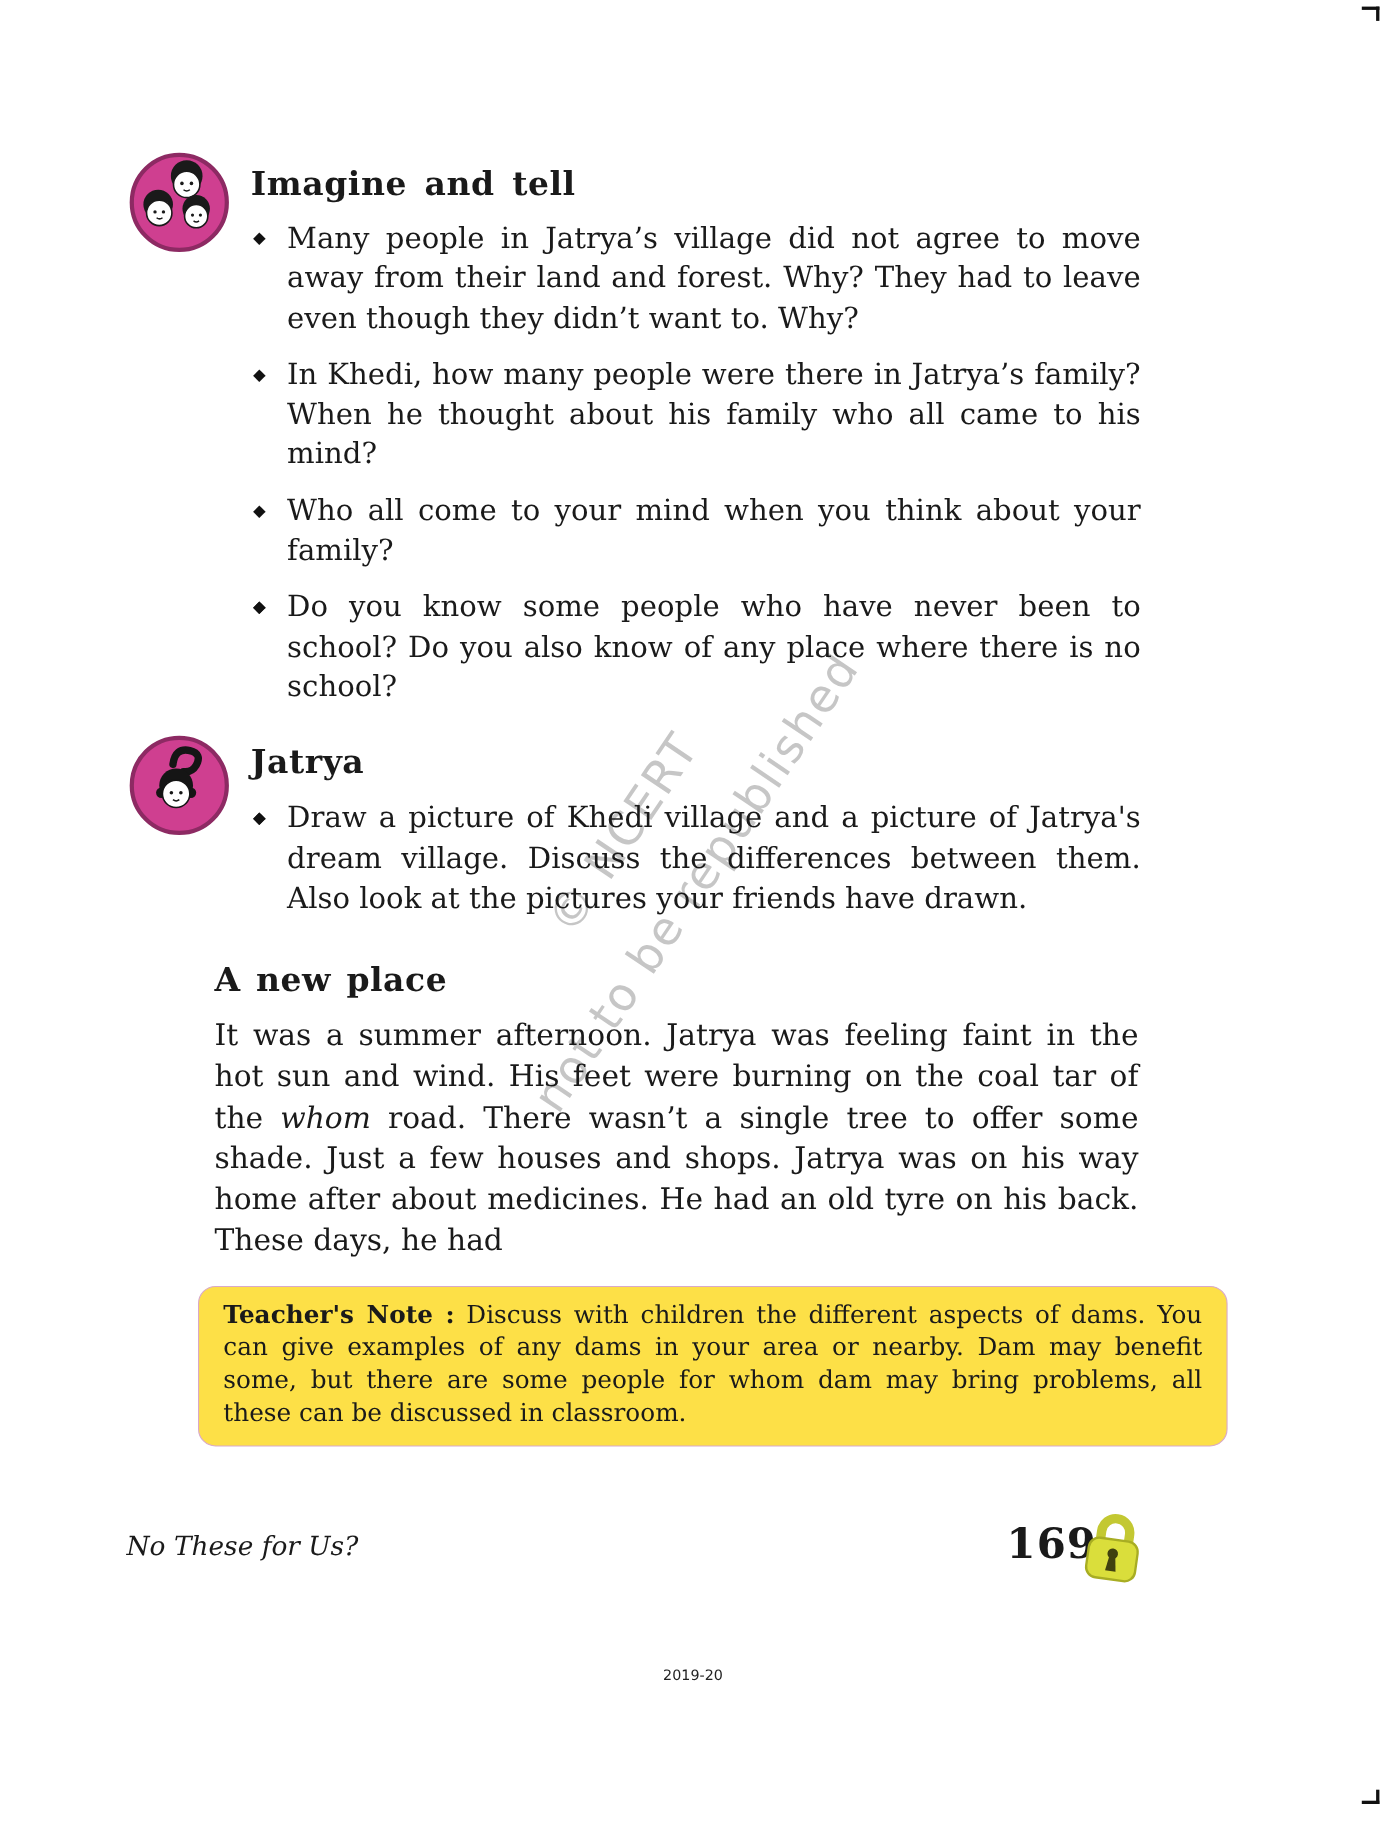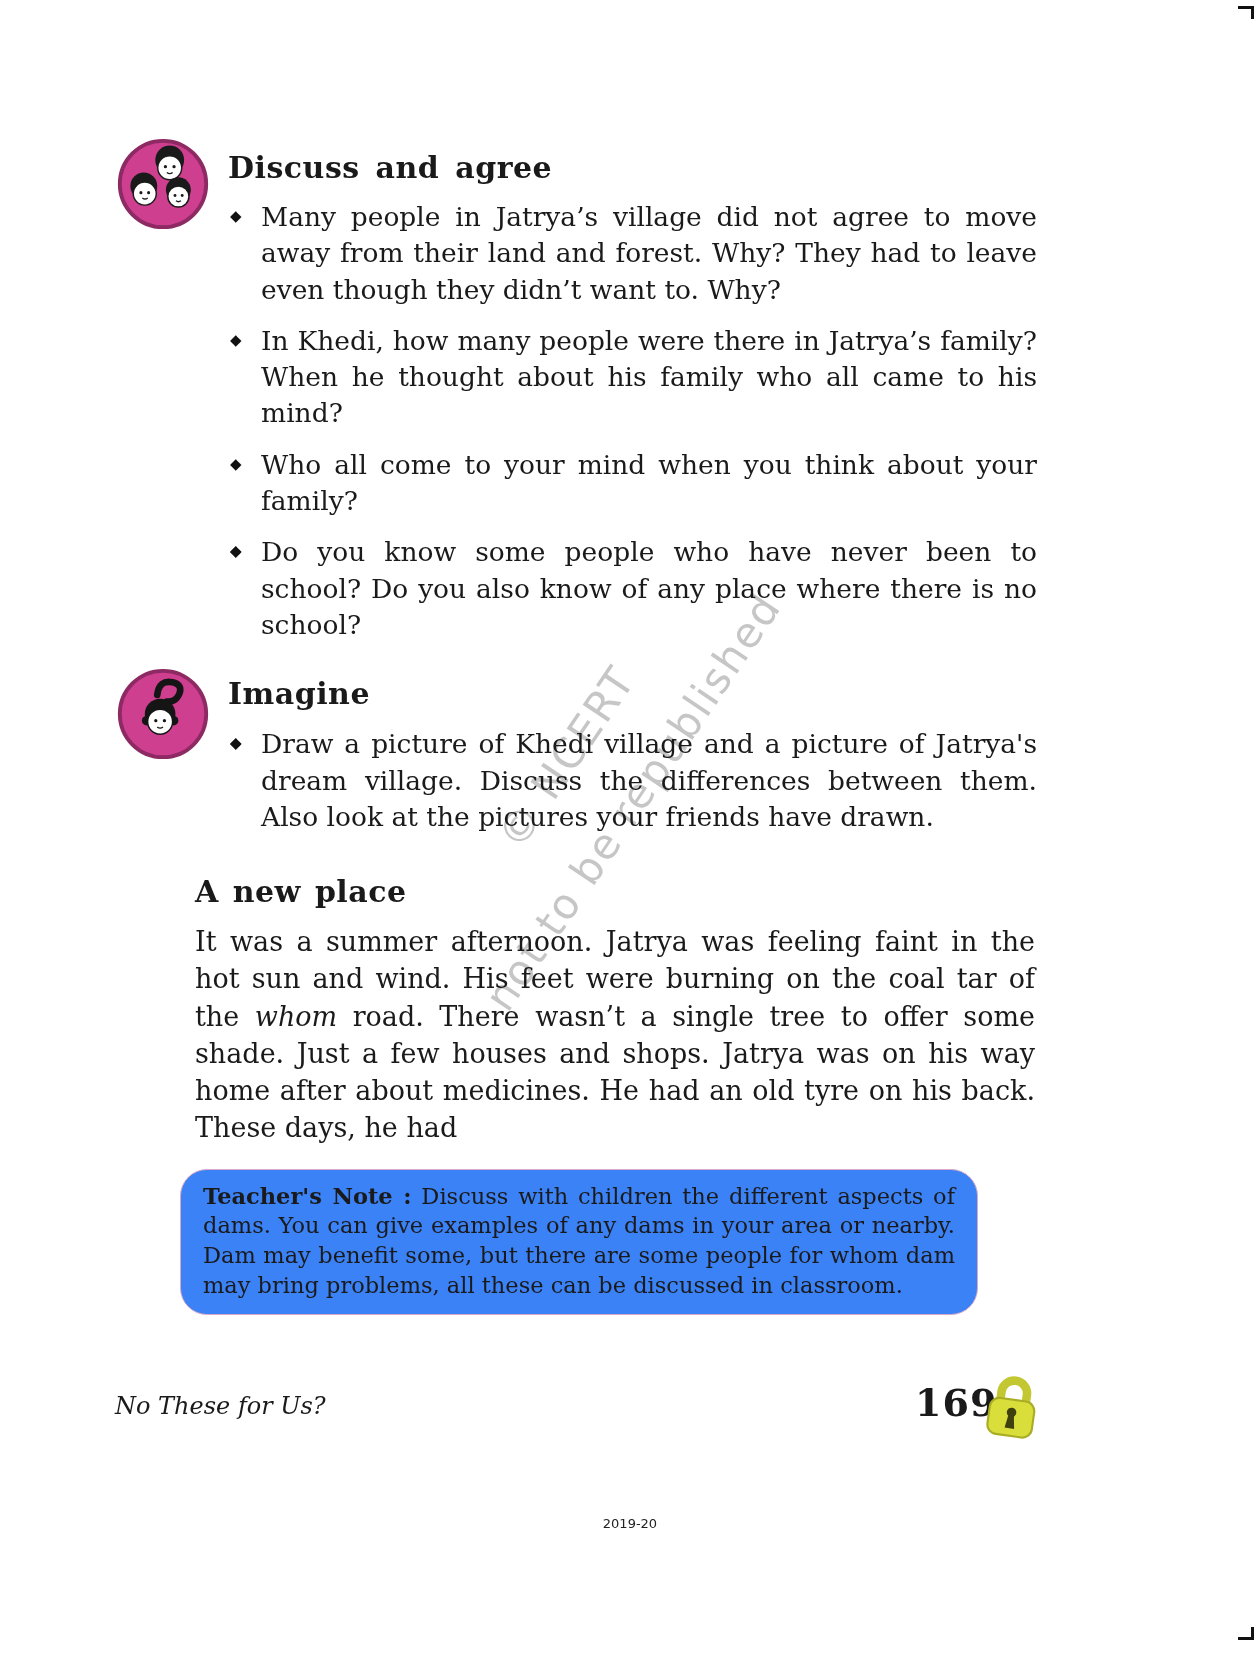--- a/index.html
+++ b/index.html
@@ -53,22 +53,22 @@
 
   .imagine-row { margin-top:4px; }
   .imagine-row h2.section-heading { margin:14px 0 12px; }
 
   .new-place { margin-left:80px; width:840px; margin-top:24px; }
   .new-place h2.section-heading { margin:16px 0 14px; word-spacing:3px; }
   .body-para { font-size:27px; line-height:1.38; text-align:justify; }
   .italic { font-style:italic; }
 
   .teachers-note {
-    margin-left:65px; width:798px; margin-top:22px;
-    background:#3b82f6; border:1px solid #d9a9c9; border-radius:27px;
+    margin-left:65px; width:936px; margin-top:22px;
+    background:#fde047; border:1px solid #d9a9c9; border-radius:16px;
     padding:12px 22px 14px;
     font-size:22.5px; line-height:1.32; text-align:justify;
   }
   .note-label { font-weight:bold; }
 
   .footer-title { position:absolute; left:115px; top:1392px; font-size:24px;
     font-style:italic; z-index:1; }
   .footer-pagenum { position:absolute; left:915px; top:1380px; font-size:38px;
     font-weight:bold; letter-spacing:1px; z-index:1; }
   .footer-lock { position:absolute; left:980px; top:1366px; width:64px; height:78px; z-index:1; }
@@ -108,21 +108,21 @@
             <path d="M28.5 64.5 q2.8 2.2 5.6 0" fill="none" stroke="#1a1a1a" stroke-width="1.4"></path>
             <circle cx="66" cy="56" r="13" fill="#1a1a1a"></circle>
             <circle cx="66" cy="63" r="11" fill="#ffffff" stroke="#1a1a1a" stroke-width="1.5"></circle>
             <circle cx="62.5" cy="62" r="1.5" fill="#1a1a1a"></circle>
             <circle cx="70" cy="62" r="1.5" fill="#1a1a1a"></circle>
             <path d="M63.5 67.5 q2.6 2 5.2 0" fill="none" stroke="#1a1a1a" stroke-width="1.3"></path>
           </svg>
         </span>
       </div>
       <div class="text-cell">
-        <h2 class="section-heading">Discuss and agree</h2>
+        <h2 class="section-heading">Imagine and tell</h2>
         <ul class="bullets">
           <li class="bullet">
             <span class="bullet-mark">◆</span>
             <span>Many people in Jatrya’s village did not agree to move away from their land and forest. Why? They had to leave even though they didn’t want to. Why?</span>
           </li>
           <li class="bullet">
             <span class="bullet-mark">◆</span>
             <span>In Khedi, how many people were there in Jatrya’s family? When he thought about his family who all came to his mind?</span>
           </li>
           <li class="bullet">
@@ -150,21 +150,21 @@
             <circle cx="33" cy="57" r="5" fill="#151515"></circle>
             <circle cx="61" cy="57" r="5" fill="#151515"></circle>
             <circle cx="47" cy="58" r="13" fill="#ffffff" stroke="#151515" stroke-width="1.5"></circle>
             <circle cx="42.5" cy="57" r="1.7" fill="#151515"></circle>
             <circle cx="51.5" cy="57" r="1.7" fill="#151515"></circle>
             <path d="M44 63.5 q3 2.4 6 0" fill="none" stroke="#151515" stroke-width="1.4"></path>
           </svg>
         </span>
       </div>
       <div class="text-cell">
-        <h2 class="section-heading">Imagine</h2>
+        <h2 class="section-heading">Jatrya</h2>
         <ul class="bullets">
           <li class="bullet">
             <span class="bullet-mark">◆</span>
           </li>
           <li class="bullet">
             <span class="bullet-mark">◆</span>
             <span>Draw a picture of Khedi village and a picture of Jatrya's dream village. Discuss the differences between them. Also look at the pictures your friends have drawn.</span>
           </li>
         </ul>
       </div>

